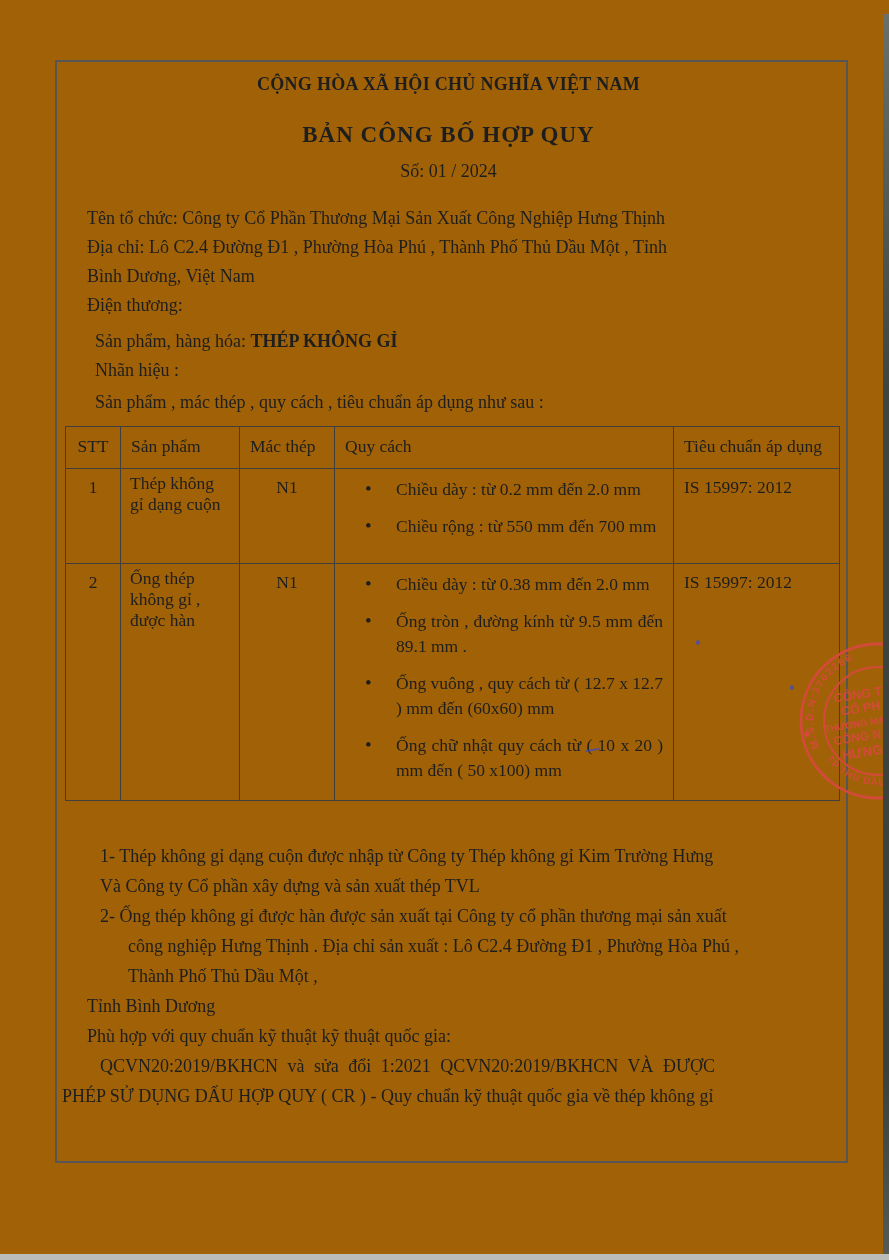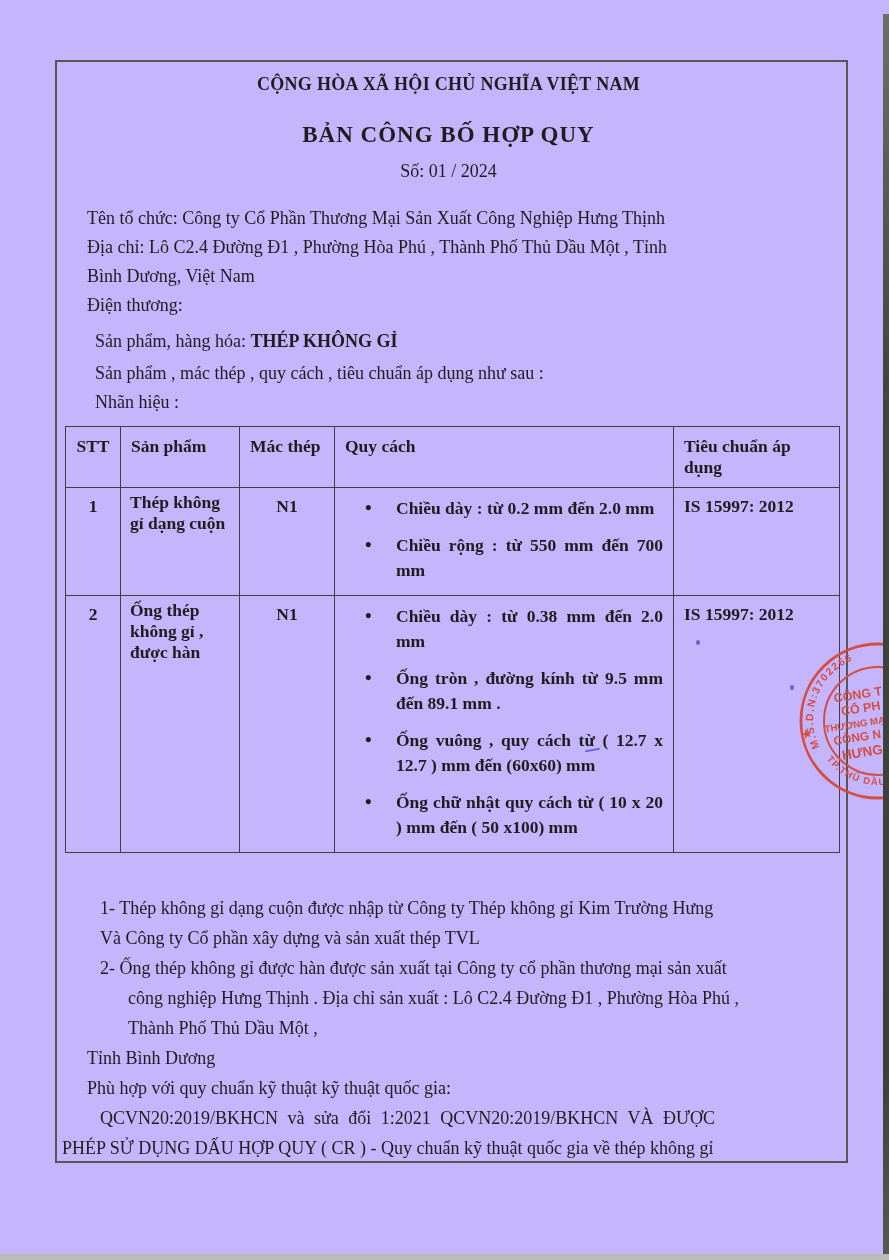--- a/index.html
+++ b/index.html
@@ -1,18 +1,18 @@
 <!DOCTYPE html>
 <html><head>
 <meta charset="utf-8">
 <style>
   html,body{margin:0;padding:0;background:#e8e8e6;}
   .page{
     position:relative;width:889px;height:1260px;margin:0 auto;
-    background:#c4b5fd;overflow:hidden;
+    background:#a16207;overflow:hidden;
     font-family:"Liberation Serif","DejaVu Serif",serif;color:#1e1e1e;
   }
   
   .scan-right{position:absolute;right:0;top:14px;bottom:5px;width:6px;
     background:linear-gradient(180deg,#6b6f6a,#41453f 30%,#3c403a 85%,#565a55);}
   .scan-bottom{position:absolute;left:0;right:0;bottom:0;height:6px;background:#b9bcb8;}
   .ink{position:absolute;background:#3b49c8;opacity:.75;border-radius:2px;}
   .ink.dash{width:15px;height:2px;transform:rotate(-10deg);}
   .ink.dot{width:4px;height:5px;border-radius:50%;}
 
@@ -32,21 +32,21 @@
   .info{margin-top:20px;font-size:18px;line-height:29px;}
   .info div{white-space:nowrap;}
   .indent8{padding-left:8px;}
   .mt7{margin-top:7px;}
   .mt3{margin-top:3px;}
   .bold{font-weight:bold;}
 
   table.spec{border-collapse:collapse;margin-top:9px;margin-left:-22px;
     width:774px;table-layout:fixed;font-size:17.5px;}
   table.spec td,table.spec th{border:1.6px solid #3f3f3f;vertical-align:top;
-    font-weight:bold;text-align:left;box-sizing:border-box;}
+    font-weight:normal;text-align:left;box-sizing:border-box;}
   table.spec th{padding:9px 8px 9px 10px;height:42px;}
   table.spec th.c, table.spec td.c{text-align:center;padding-left:0;padding-right:0;}
   td.stt,td.grade{padding-top:8px;}
   td.prod{padding:4px 9px;text-align:justify;}
   td.std{padding:8px 6px 8px 10px;}
   td.specs{padding:0 10px 12px 0;}
   ul.bl{margin:0;padding:0;list-style:none;}
   ul.bl li{position:relative;padding-left:61px;margin-top:12px;
     text-align:justify;line-height:25px;}
   ul.bl li:first-child{margin-top:8px;}
@@ -70,22 +70,22 @@
     <div class="center nat-title">CỘNG HÒA XÃ HỘI CHỦ NGHĨA VIỆT NAM</div>
     <div class="center doc-title">BẢN CÔNG BỐ HỢP QUY</div>
     <div class="center doc-number">Số: 01 / 2024</div>
 
     <div class="info">
       <div>Tên tổ chức: Công ty Cổ Phần Thương Mại Sản Xuất Công Nghiệp Hưng Thịnh</div>
       <div>Địa chỉ: Lô C2.4 Đường Đ1 , Phường Hòa Phú , Thành Phố Thủ Dầu Một , Tỉnh</div>
       <div>Bình Dương, Việt Nam</div>
       <div>Điện thương:</div>
       <div class="indent8 mt7"><span>Sản phẩm, hàng hóa: </span><span class="bold">THÉP KHÔNG GỈ</span></div>
+      <div class="indent8">Nhãn hiệu :</div>
       <div class="indent8 mt3">Sản phẩm , mác thép , quy cách , tiêu chuẩn áp dụng như sau :</div>
-      <div class="indent8">Nhãn hiệu :</div>
     </div>
 
     <table class="spec">
       <colgroup>
           <col style="width:55px">
           <col style="width:119px">
           <col style="width:95px">
           <col style="width:339px">
           <col style="width:166px">
         </colgroup>

